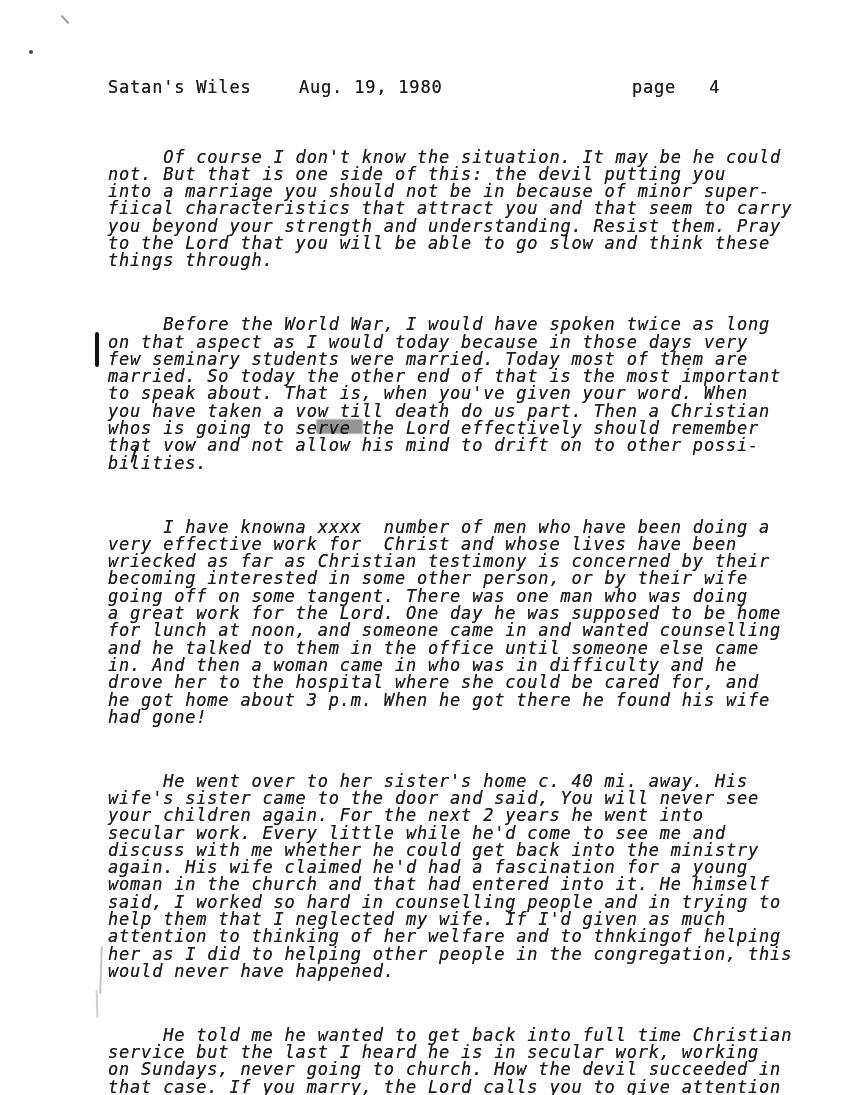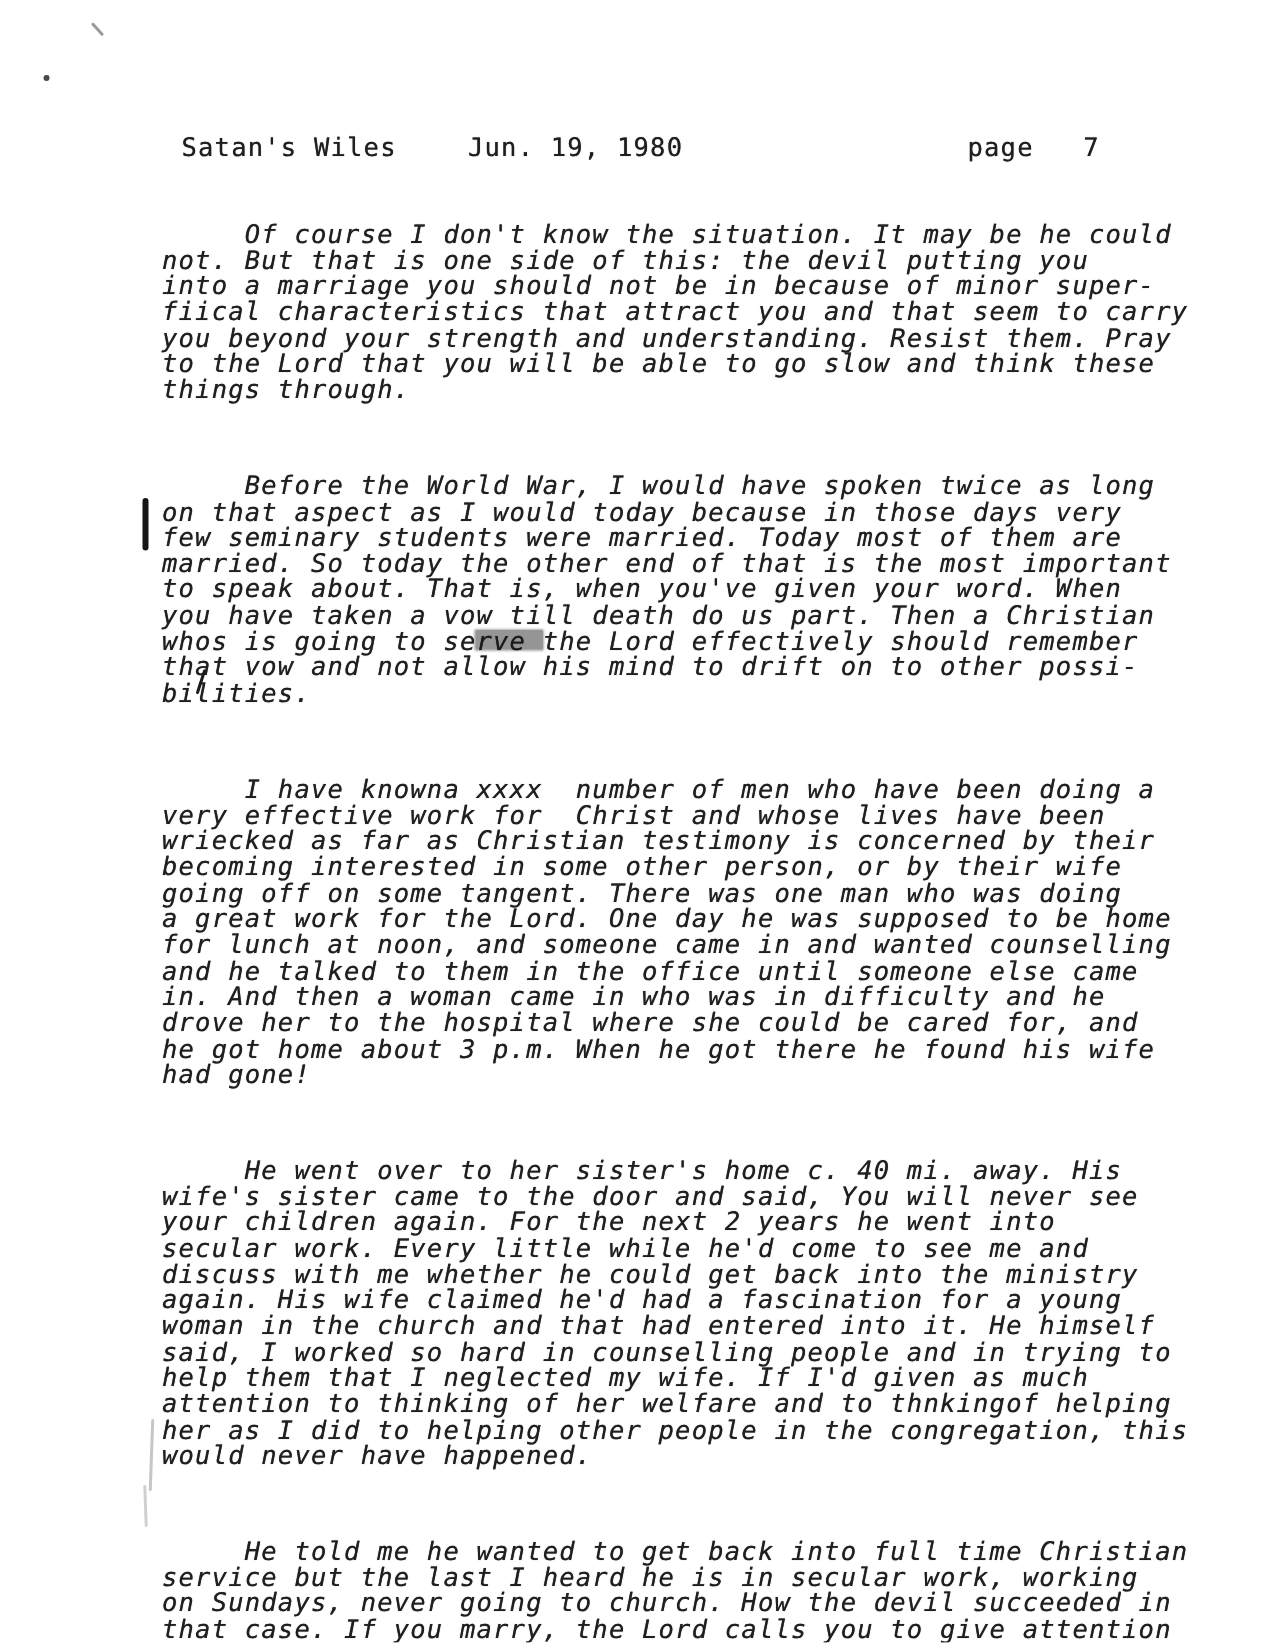--- a/index.html
+++ b/index.html
@@ -20,25 +20,24 @@
     font-family: "DejaVu Sans Mono", "Liberation Mono", monospace;
     font-size: 17px;
     line-height: 17.3px;
     letter-spacing: 0.8px;
     color: #1f1f1f;
     text-shadow: 0 0 0.5px rgba(25,25,25,0.85);
     white-space: pre;
   }
   .header-row {
     position: absolute;
-    left: 121px;
+    left: 108px;
     top: 79px;
     width: 700px;
     height: 20px;
-    margin-top: 12px;
   }
   .header-row span {
     position: absolute;
     top: 0;
   }
   .hdr-title { left: 0; }
   .hdr-date  { left: 191px; }
   .hdr-page  { left: 524px; }
   .body-text {
     position: absolute;
@@ -100,22 +99,22 @@
     border-radius: 1px;
   }
 </style>
 </head>
 <body>
 
 <div class="page">
 
   <div class="header-row typewriter">
     <span class="hdr-title">Satan's Wiles</span>
-    <span class="hdr-date">Jun. 19, 1980</span>
-    <span class="hdr-page">page   7</span>
+    <span class="hdr-date">Aug. 19, 1980</span>
+    <span class="hdr-page">page   4</span>
   </div>
 
   <div class="body-text typewriter">
     <p>     Of course I don't know the situation. It may be he could
 not. But that is one side of this: the devil putting you
 into a marriage you should not be in because of minor super-
 fiical characteristics that attract you and that seem to carry
 you beyond your strength and understanding. Resist them. Pray
 to the Lord that you will be able to go slow and think these
 things through.</p>

